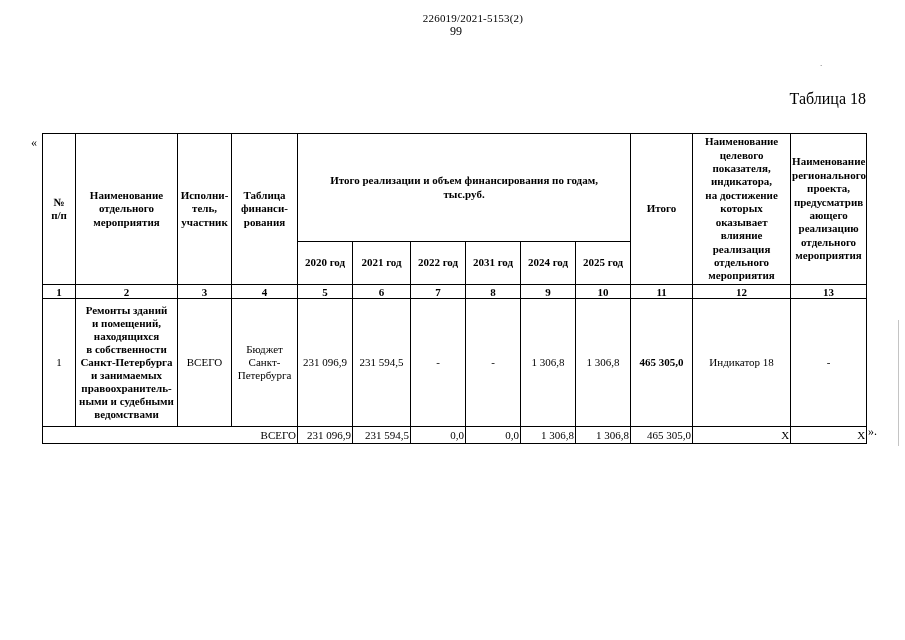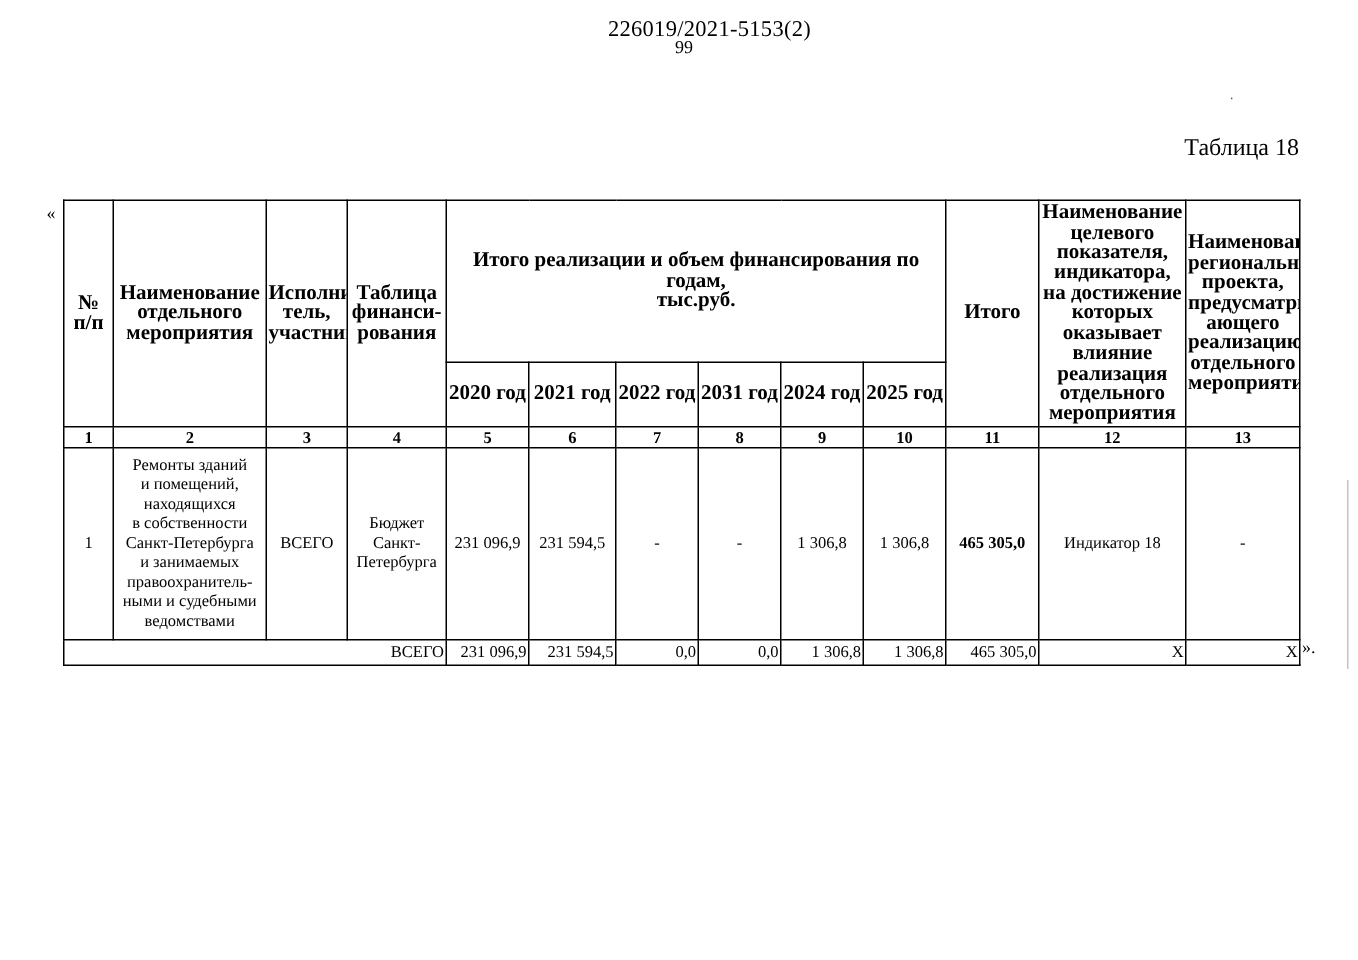--- a/index.html
+++ b/index.html
@@ -4,21 +4,21 @@
 <style>
   html,body { margin:0; padding:0; background:#ffffff; }
   body { width:905px; height:640px; overflow:hidden; }
   .page {
     position:relative; width:905px; height:640px;
     font-family:"Liberation Serif","DejaVu Serif",serif;
     color:#000; background:#fff;
   }
   .doc-num {
     position:absolute; top:12px; left:473px; transform:translateX(-50%);
-    font-size:15px; white-space:nowrap; letter-spacing:.2px;
+    font-size:11px; white-space:nowrap; letter-spacing:.2px;
   }
   .page-num {
     position:absolute; top:24px; left:456px; transform:translateX(-50%);
     font-size:12px; white-space:nowrap;
   }
   .stray-dot {
     position:absolute; top:58px; left:820px; font-size:9px; color:#555;
   }
   .intro {
     position:absolute; top:60px; left:92px; right:40px;
@@ -41,31 +41,31 @@
     position:absolute; top:133px; left:42px;
     border-collapse:collapse; table-layout:fixed; width:824px;
     border:1.5px solid #000;
   }
   table.main td, table.main th {
     border:1px solid #000; padding:0 1px;
     text-align:center; vertical-align:middle;
     overflow:hidden;
   }
   .hdr {
-    font-weight:bold; font-size:14px; line-height:13.4px;
+    font-weight:bold; font-size:11px; line-height:13.4px;
     white-space:pre-line;
   }
   tr.year-row td { height:42px; }
   tr.num-row td {
     height:13px; font-weight:bold; font-size:11px; line-height:12px; padding:0;
   }
   tr.data-row td { height:127px; font-size:11px; line-height:13px; }
   td.cell-name {
     text-align:left; vertical-align:top; white-space:pre-line;
-    line-height:12.9px; padding-left:3px; padding-top:1px;
+    line-height:12.9px; padding-left:3px; padding-top:1px;font-weight:bold;
   }
   td.pre { white-space:pre-line; }
   .b { font-weight:bold; }
   tr.total-row td { height:16px; font-weight:normal; font-size:11px; line-height:14px;text-align:right; }
 </style>
 </head>
 <body>
 
 <div class="page">
 

